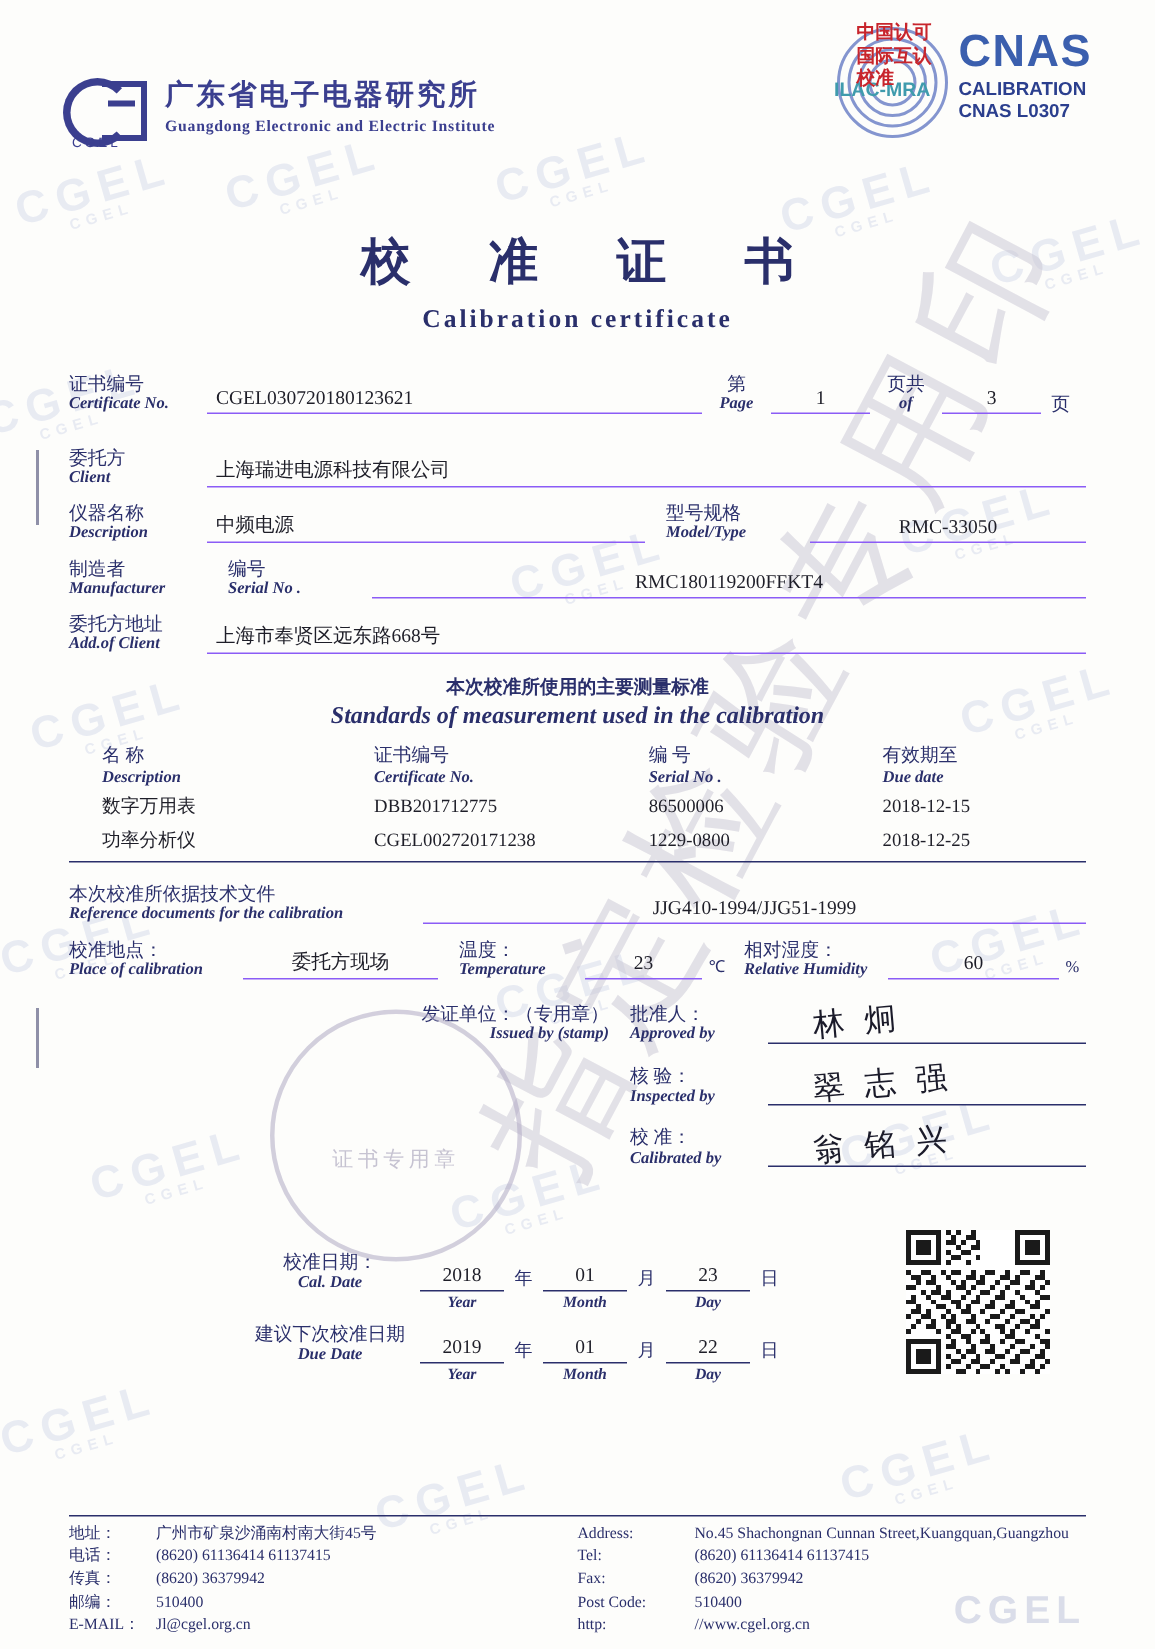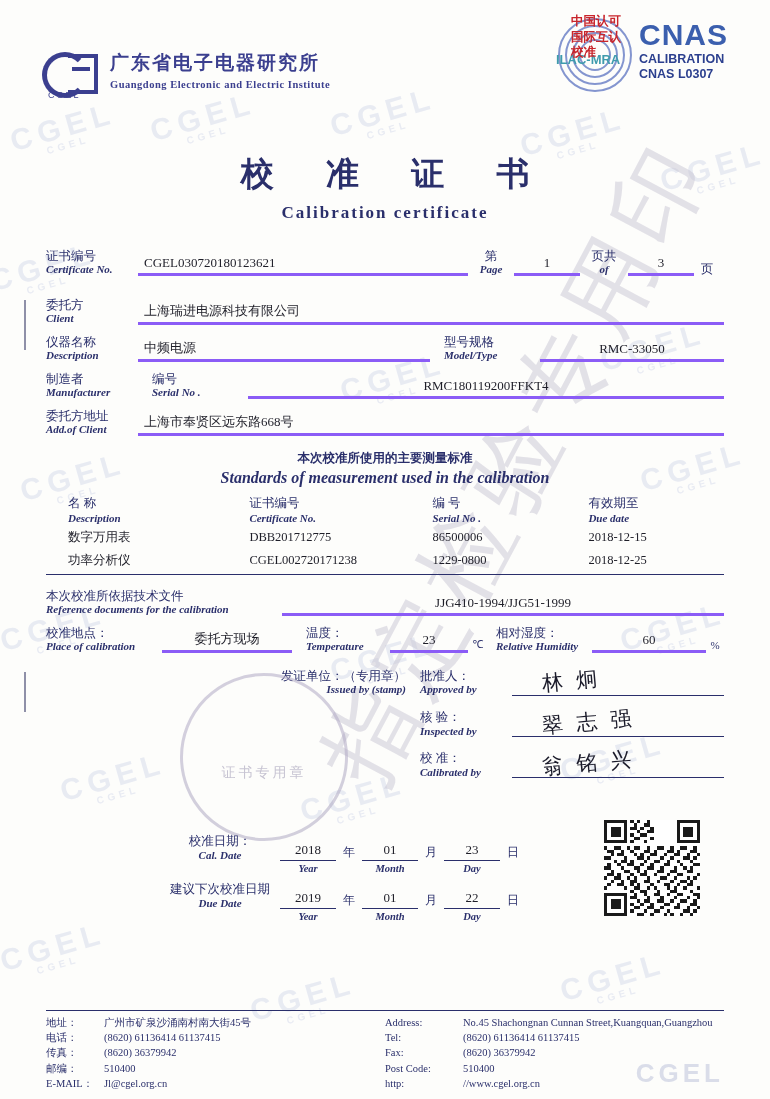--- a/index.html
+++ b/index.html
@@ -69,21 +69,21 @@
   .title-wrap{position:relative;z-index:2;text-align:center;margin-top:42px;}
   .title-cn{font-size:33px;font-weight:bold;letter-spacing:22px;color:#2a2f6b;text-indent:22px;}
   .title-en{font-size:17px;letter-spacing:2px;color:#2a2f6b;margin-top:6px;font-weight:bold;}
 
   
   .form{position:relative;z-index:2;margin:26px 46px 0 46px;font-size:12px;}
   .lbl{line-height:1.15;}
   .lbl .cn{font-size:12.5px;color:#2a2f6b;}
   .lbl .en{font-size:11px;font-style:italic;font-weight:bold;color:#2a2f6b;}
   .val{font-size:13px;color:#1e1e28;font-family:"Liberation Serif",serif;}
-  .line{border-bottom:3px solid #8b5cf6;}
+  .line{border-bottom:1px solid #8b5cf6;}
 
   .row{display:flex;align-items:flex-end;margin-bottom:6px;}
   .fill{flex:1;}
 
   .pad-v{padding:0 6px 2px 6px;}
 
   
   .std-title{text-align:center;margin-top:14px;}
   .std-title .cn{font-size:12.5px;font-weight:bold;}
   .std-title .en{font-size:16px;font-style:italic;font-weight:bold;margin-top:2px;}

